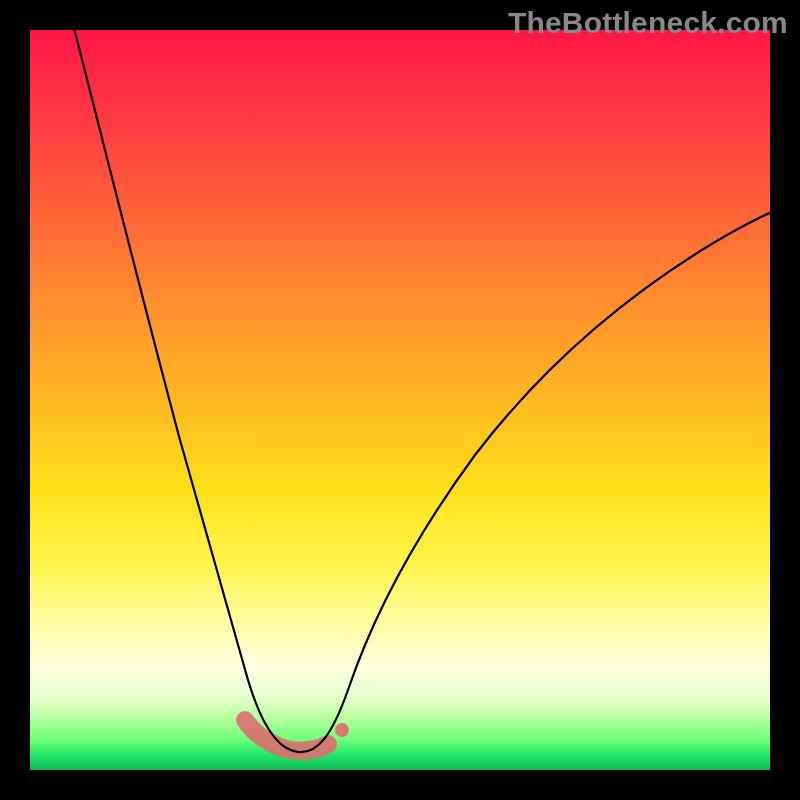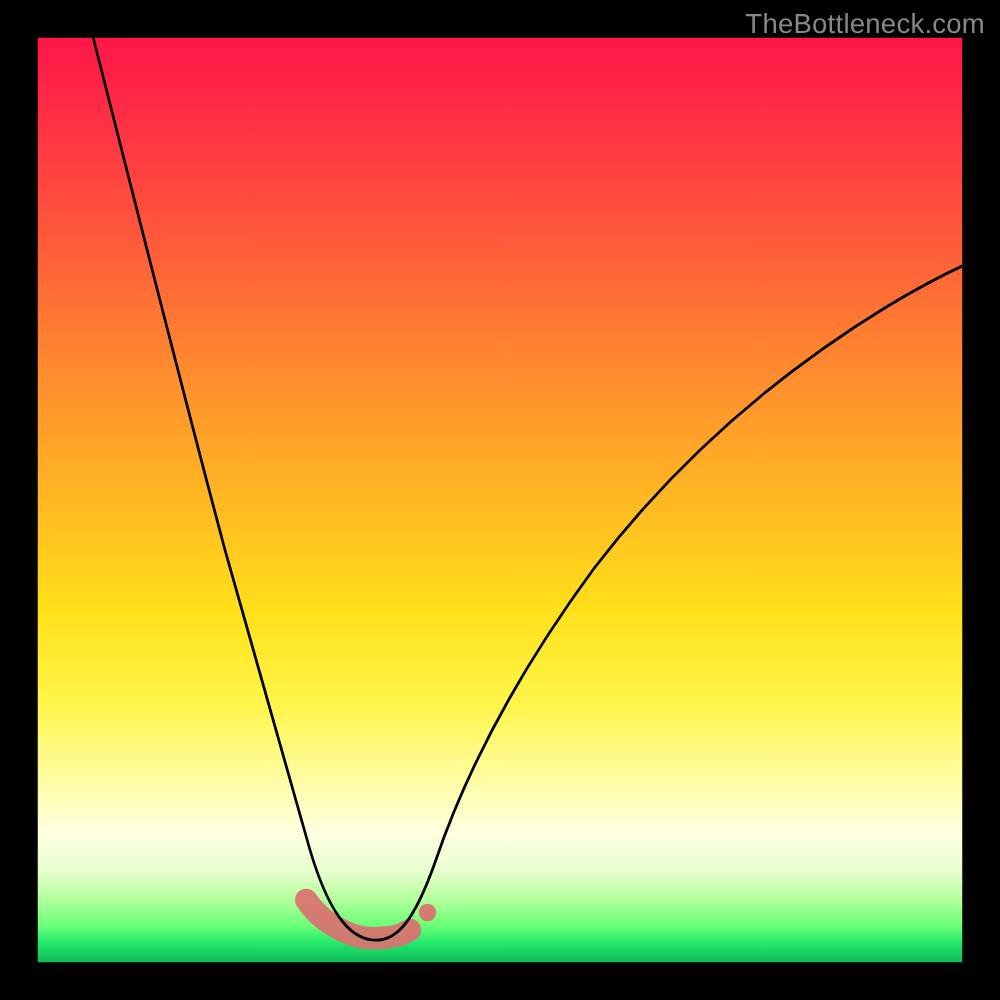--- a/index.html
+++ b/index.html
@@ -65,22 +65,22 @@
   }
   .valley-dot {
     fill: #db7070;
     opacity: 0.92;
   }
   .watermark {
     position: absolute;
     top: 6px;
     right: 12px;
     color: #888;
-    font-size: 22px;
-    font-weight: 400;
+    font-size: 30px;
+    font-weight: 700;
     letter-spacing: 0.2px;
   }
 </style>
 </head>
 <body>
 
 <div class="frame">
 
   <div class="plot-area">
     <div class="gradient"></div>

